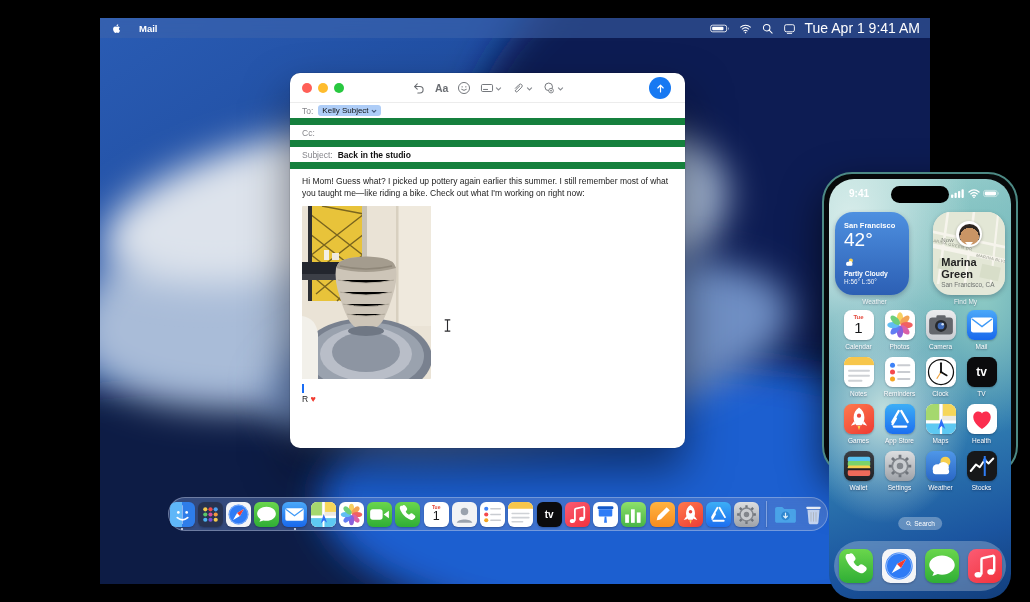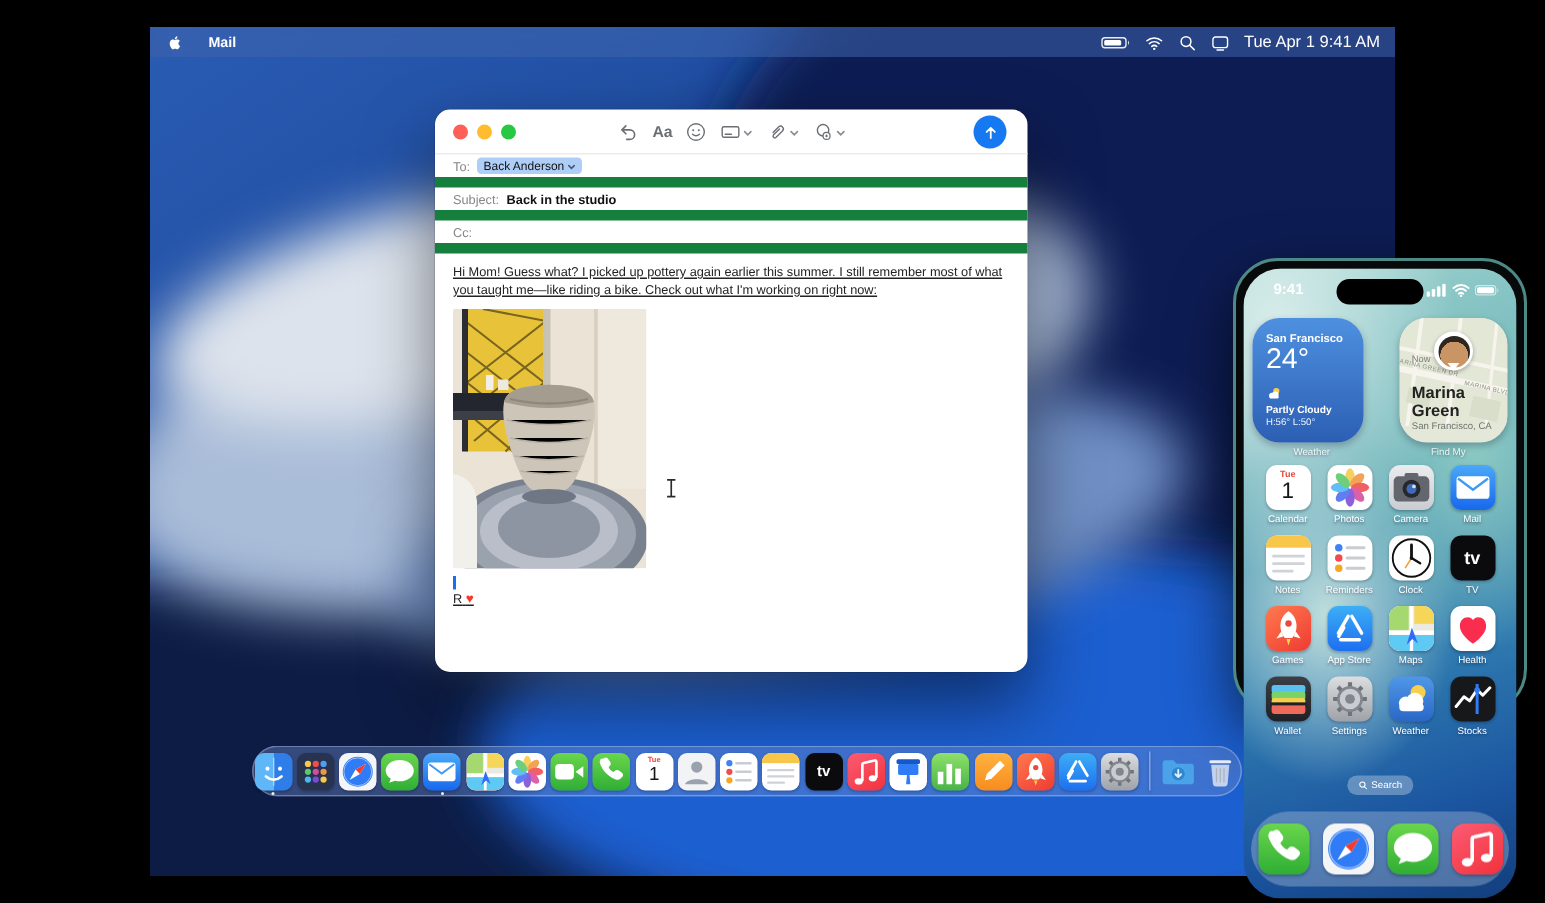--- a/index.html
+++ b/index.html
@@ -13,21 +13,21 @@
   
   .menubar{position:absolute;left:0;top:0;width:100%;height:20px;background:rgba(62,100,172,.55);
     backdrop-filter:blur(6px);display:flex;align-items:center;color:#fff;font-size:9.5px;z-index:10;}
   .mb-left{display:flex;align-items:center;gap:2px;padding-left:10px;}
   .mb-apple{width:13px;height:13px;display:inline-flex;margin-right:6px;}
   .mb-app{font-weight:700;padding:0 8px;}
   .menu-item{padding:0 8px;}
   .mb-right{margin-left:auto;display:flex;align-items:center;gap:9px;padding-right:10px;}
   .mb-ico{display:inline-flex;width:13px;height:13px;}
   .mb-batt{width:20px;height:11px;}
-  .mb-clock{font-size:11px;white-space:nowrap;}
+  .mb-clock{font-size:14px;white-space:nowrap;}
 
   
   .mail-win{position:absolute;left:190px;top:55px;width:395px;height:375px;background:#fff;border-radius:10px;
     box-shadow:0 22px 45px rgba(0,0,10,.5),0 0 0 .5px rgba(0,0,0,.15);z-index:5;font-size:8.5px;color:#1d1d1f;}
   .titlebar{position:relative;height:30px;border-bottom:1px solid #ececec;}
   .tl{position:absolute;top:10px;width:10px;height:10px;border-radius:50%;}
   .tl.red{left:12px;background:#ff5f57;}
   .tl.yel{left:28px;background:#febc2e;}
   .tl.grn{left:44px;background:#28c840;}
   .tb-tools{position:absolute;left:122px;top:0;height:30px;display:flex;align-items:center;gap:9px;}
@@ -43,21 +43,21 @@
   .flabel{color:#86868b;margin-right:5px;}
   .token{background:#aecdf7;border-radius:3px;padding:1px 4px;color:#111;display:inline-flex;align-items:center;gap:2px;font-size:8px;}
   .token svg{width:6px;height:6px;}
   .fsubject{color:#111;font-weight:600;}
   .sizerow{justify-content:space-between;color:#86868b;}
   .isz{display:flex;align-items:center;gap:4px;}
   .select{display:inline-flex;align-items:center;justify-content:space-between;width:62px;height:14px;
     border:1px solid #cfcfd4;border-radius:4px;background:#fff;color:#222;padding:0 2px 0 6px;font-size:8px;}
   .select svg{width:8px;height:10px;}
 
-  .mbody{padding:7px 4px 0 12px;line-height:1.4;color:#222;text-decoration:underline;}
+  .mbody{padding:7px 4px 0 12px;line-height:1.4;color:#222;}
   .photo{display:block;margin-top:6px;width:129px;height:173px;border-radius:1px;overflow:hidden;}
   .caret{display:block;width:1.5px;height:9px;background:#1a6df5;margin-top:5px;}
   .closing{margin-top:1px;}
   .sig .heart{color:#f23b30;font-size:9px;}
   .ibeam{position:absolute;left:153px;top:246px;width:9px;height:13px;z-index:6;}
 
   
   .mac-dock{position:absolute;left:68px;top:479px;width:660px;height:34px;border-radius:17px;
     background:rgba(110,140,205,.42);border:.5px solid rgba(255,255,255,.28);backdrop-filter:blur(6px);
     display:flex;align-items:center;justify-content:center;gap:2px;z-index:8;}
@@ -280,32 +280,32 @@
         <span class="send-btn">
           <svg viewBox="0 0 24 24">
               <path d="M12 18.5V6M12 6l-5 5M12 6l5 5" stroke="#fff" stroke-width="2.2" fill="none" stroke-linecap="round" stroke-linejoin="round"></path>
             </svg>
         </span>
       </div>
 
       <div class="frow">
         <span class="flabel">To:</span>
         <span class="token">
-          <span>Back Anderson</span>
+          <span>Kelly Subject</span>
           <svg viewBox="0 0 10 10">
               <path d="M2 4l3 3 3-3" stroke="#44587a" stroke-width="1.8" fill="none" stroke-linecap="round"></path>
             </svg>
         </span>
+      </div>
+      <div class="frow">
+        <span class="flabel">Cc:</span>
       </div>
       <div class="frow">
         <span class="flabel">Subject:</span>
         <span class="fsubject">Back in the studio</span>
-      </div>
-      <div class="frow">
-        <span class="flabel">Cc:</span>
       </div>
 
       <div class="mbody">
         <div>Hi Mom! Guess what? I picked up pottery again earlier this summer. I still remember most of what you taught me—like riding a bike. Check out what I'm working on right now:</div>
 
         <span class="photo">
           <svg viewBox="0 0 129 173" preserveAspectRatio="none">
             <rect width="129" height="173" fill="#eae3d6"></rect>
             <rect x="96" y="0" width="33" height="120" fill="#efe9dd"></rect>
             <rect x="94" y="0" width="2.5" height="120" fill="#d8d0c0"></rect>
@@ -617,21 +617,21 @@
               <rect x="1" y="1.5" width="24" height="11" rx="3.5" fill="none" stroke="rgba(255,255,255,.6)" stroke-width="1.4"></rect>
               <rect x="3" y="3.5" width="20" height="7" rx="2" fill="#fff"></rect>
               <path d="M27 4.5v5c1.4-.4 1.4-4.6 0-5z" fill="rgba(255,255,255,.6)"></path>
             </svg>
         </span>
       </div>
 
       <div class="widgets">
         <div class="widget w-weather">
           <span class="ww-city">San Francisco</span>
-          <span class="ww-temp">24°</span>
+          <span class="ww-temp">42°</span>
           <svg class="ww-icon" viewBox="0 0 24 24">
               <circle cx="15" cy="8" r="4.5" fill="#f7cf4e"></circle>
               <g fill="#fff">
                 <circle cx="8.5" cy="14.5" r="4"></circle>
                 <circle cx="13.5" cy="13.5" r="4.8"></circle>
                 <rect x="5" y="14.5" width="13.5" height="4.5" rx="2.2"></rect>
               </g>
             </svg>
           <span class="ww-cond">Partly Cloudy</span>
           <span class="ww-hilo">H:56° L:50°</span>

